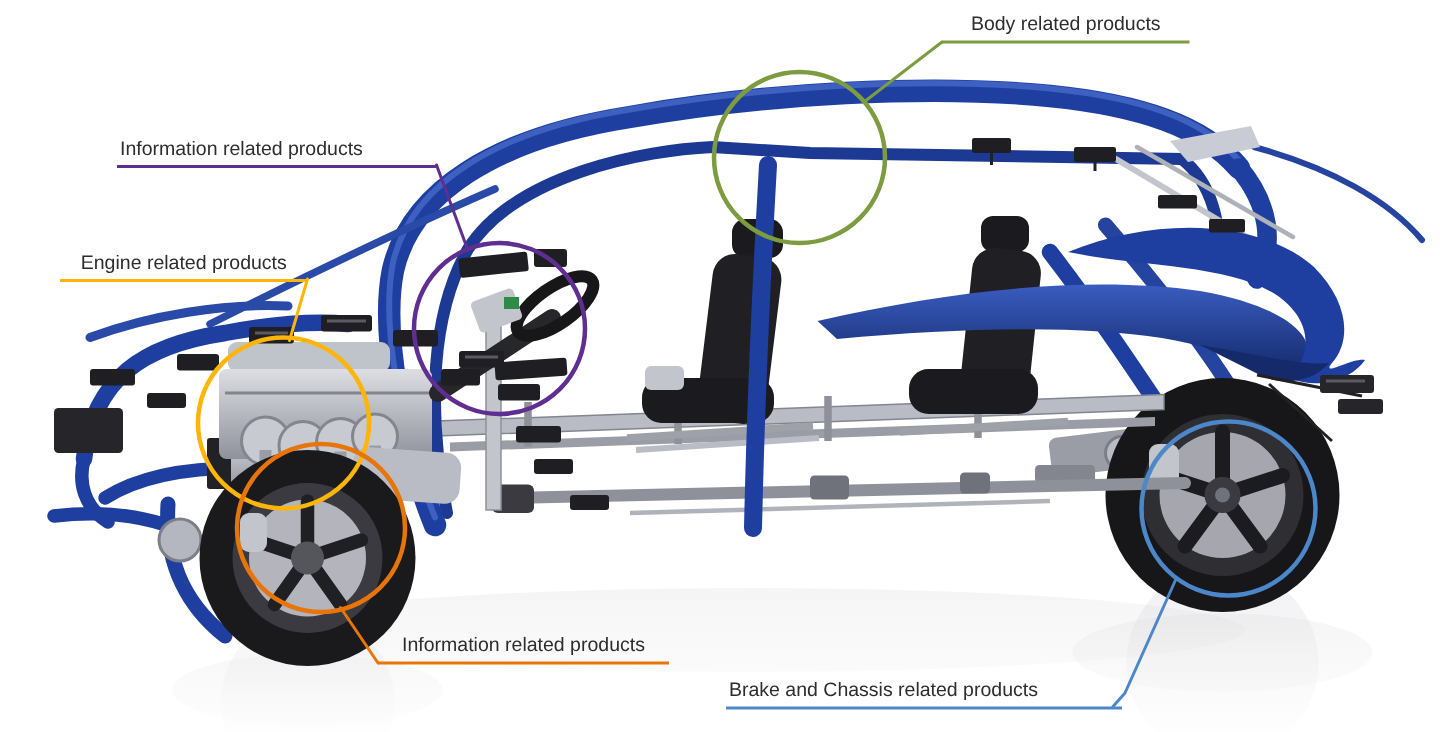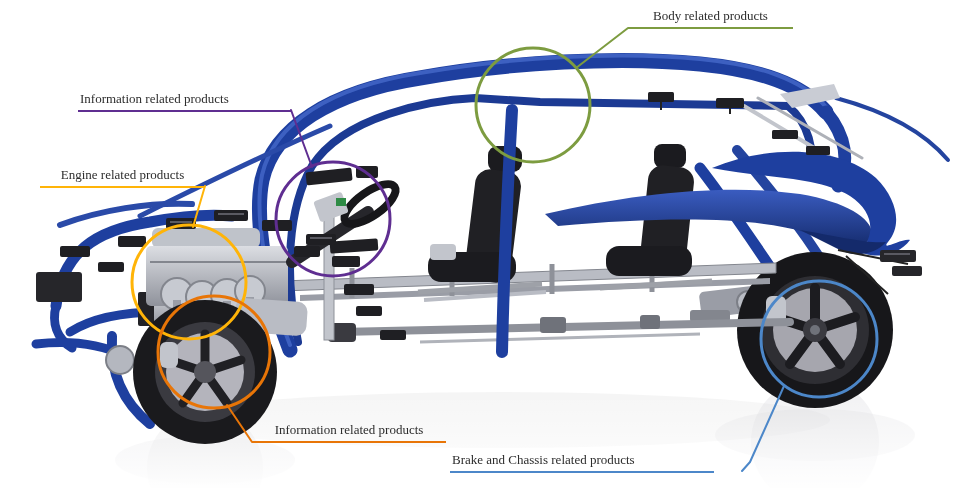--- a/index.html
+++ b/index.html
@@ -1,18 +1,18 @@
 <!DOCTYPE html>
 <html><head>
 <meta charset="utf-8">
 <style>
   html,body{margin:0;padding:0;background:#ffffff;}
   .stage{
     position:relative;width:960px;height:488px;background:#ffffff;
-    overflow:hidden;font-family:Liberation Serif, serif;
+    overflow:hidden;font-family:Liberation Sans, sans-serif;
   }
   .car-svg,.anno-svg{position:absolute;left:0;top:0;}
   .anno-svg{pointer-events:none;}
   .callout{
     position:absolute;font-size:13px;line-height:15px;color:#2d2d2d;
     border-bottom:2px solid #888;padding:0 2px 4px 2px;white-space:nowrap;
     cursor:pointer;
   }
   .callout.center{text-align:center;}
   .callout.left{text-align:left;}
@@ -239,14 +239,14 @@
   </svg>
 
   <div class="callout center" style="left: 628px; top: 8px; width: 161px; border-bottom-color: rgb(125, 156, 64);">Body related products</div>
 
   <div class="callout left" style="left: 78px; top: 91px; width: 209px; border-bottom-color: rgb(95, 46, 145);">Information related products</div>
 
   <div class="callout center" style="left: 40px; top: 167px; width: 161px; border-bottom-color: rgb(255, 180, 8);">Engine related products</div>
 
   <div class="callout center" style="left: 252px; top: 422px; width: 190px; border-bottom-color: rgb(232, 117, 7);">Information related products</div>
 
-  <div class="callout left" style="left: 450px; top: 452px; width: 260px; border-bottom-color: rgb(76, 135, 201);">Brake and Chassis related products</div>
+  <div class="callout left" style="left: 484px; top: 452px; width: 260px; border-bottom-color: rgb(76, 135, 201);">Brake and Chassis related products</div>
 </div>
 
 </body></html>

